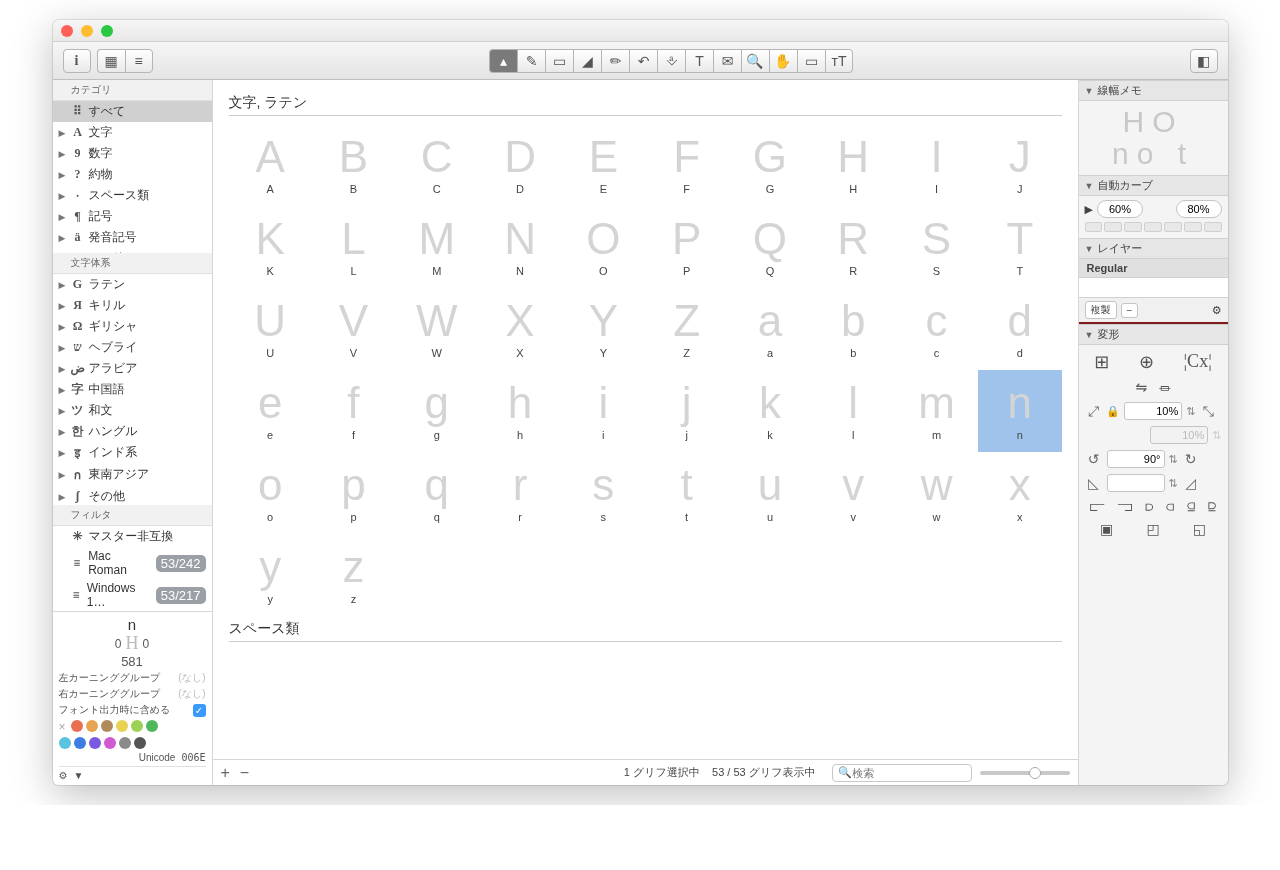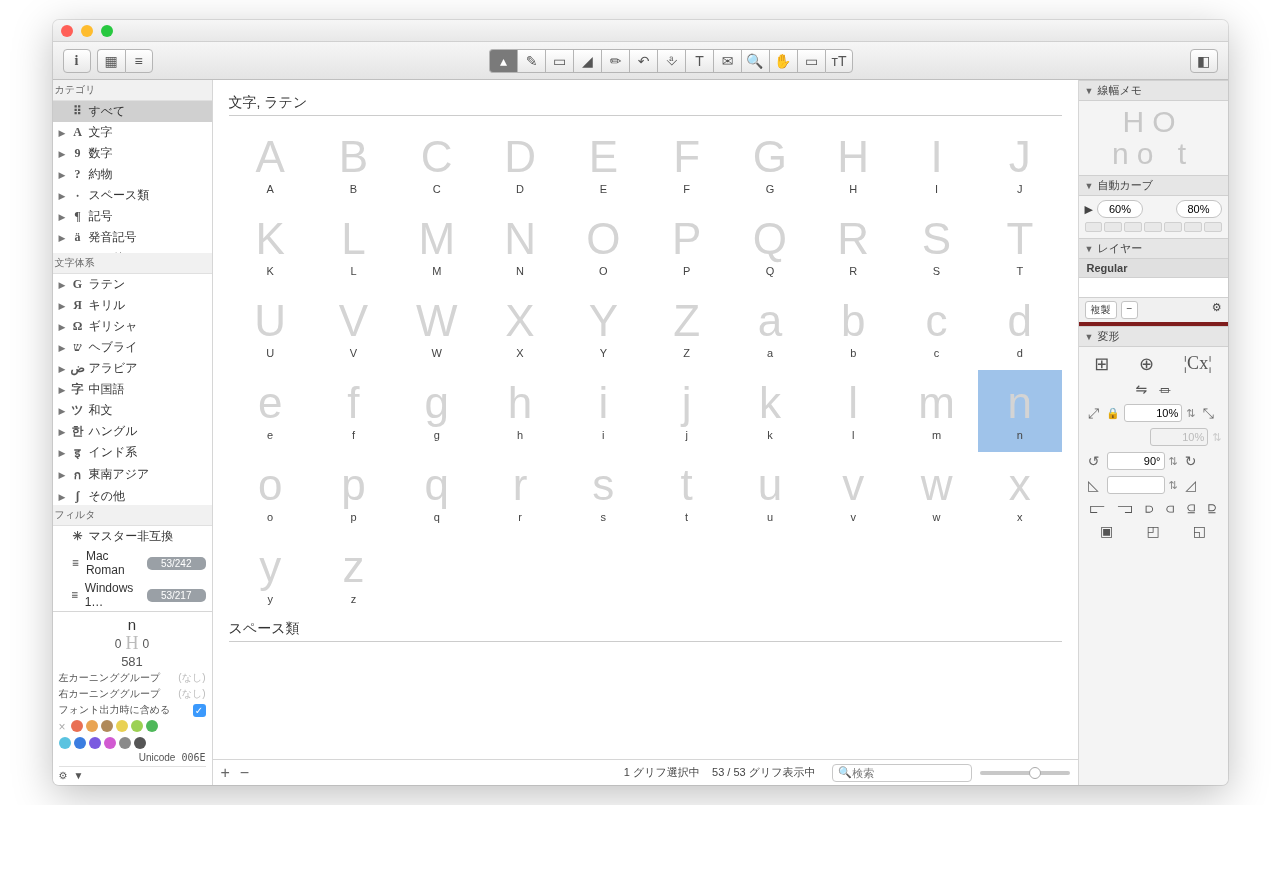--- a/index.html
+++ b/index.html
@@ -31,27 +31,27 @@
 .tool-seg button:first-child { border-radius: 4px 0 0 4px; }
 .tool-seg button:last-child { border-radius: 0 4px 4px 0; border-right-width:1px;}
 .tool-seg button.active { background: #7a7a7a; color: #fff; }
 .toolbar .spacer { flex: 1; }
 
 
 .body { flex: 1; display: flex; min-height: 0; }
 
 
 .sidebar { width: 160px; background: #fff; border-right: 1px solid #d6d6d6; display: flex; flex-direction: column; }
-.sb-header { font-size: 10px; color: #666; padding: 3px 2px; background: #f1f1f1; border-bottom:1px solid #e0e0e0; }
+.sb-header { font-size: 10px; color: #666; padding: 3px 18px; background: #f1f1f1; border-bottom:1px solid #e0e0e0; }
 .sb-list { overflow-y: auto; }
 .sb-item { display: flex; align-items: center; gap: 4px; padding: 2px 6px; font-size: 12px; color: #333; cursor: pointer; }
 .sb-item.selected { background: #d0d0d0; }
 .sb-tri { width: 8px; font-size: 9px; color: #777; }
 .sb-ico { width: 14px; text-align: center; color: #555; font-family: Georgia, serif; font-weight:bold; font-size:12px;}
-.sb-badge { margin-left: auto; background: #9aa0a6; color: #fff; border-radius: 5px; font-size: 10px; padding: 1px 14px; }
+.sb-badge { margin-left: auto; background: #9aa0a6; color: #fff; border-radius: 5px; font-size: 13px; padding: 1px 5px; }
 
 
 .info-panel { border-top: 1px solid #d6d6d6; padding: 4px 6px; font-size: 10px; color: #555; }
 .info-panel .row { display:flex; justify-content:space-between; align-items:center; margin:2px 0;}
 .glyph-big { text-align:center; font-size: 15px; color:#333; }
 .metrics { display:flex; justify-content:center; gap:4px; align-items:center; font-size:12px;}
 .metrics .mid { font-family:Georgia; font-size:18px; color:#bbb;}
 .kerning-none { color:#bbb; }
 .color-row { display:flex; gap:3px; margin:3px 0;}
 .color-swatch { width:12px; height:12px; border-radius:50%; }
@@ -83,21 +83,21 @@
 .rp-head .tri { font-size:9px; color:#666;}
 .rp-body { padding:6px; }
 .stroke-preview { display:flex; flex-direction:column; align-items:center; gap:2px; color:#c8c8c8; font-family:Georgia; }
 .stroke-preview .big { font-size:30px; letter-spacing:8px; line-height:1;}
 .curve-row { display:flex; align-items:center; gap:4px; padding:4px 6px;}
 .curve-row input { width:46px; height:18px; font-size:11px; text-align:center; border:1px solid #c4c4c4; border-radius:9px;}
 .curve-blocks { display:flex; gap:2px; padding:0 6px 6px;}
 .curve-blocks span { flex:1; height:10px; background:#e8e8e8; border:1px solid #d0d0d0; border-radius:2px;}
 .layer-row { padding:3px 8px; background:#e0e0e0; font-weight:bold; border-bottom:1px solid #d0d0d0;}
 .layer-blank { flex:0 0 20px; background:#fff; border-bottom:1px solid #d0d0d0;}
-.layer-tools { display:flex; gap:4px; padding:3px 6px; border-bottom:4px solid #7f1d1d; background:#f0f0f0;}
+.layer-tools { display:flex; align-items:center; gap:4px; padding:3px 6px; border-bottom:2px solid #7f1d1d; background:#f0f0f0;}
 .layer-tools .gear { margin-left:auto;}
 .mini-btn { border:1px solid #c4c4c4; background:#fff; border-radius:3px; padding:1px 5px; font-size:10px; cursor:pointer;}
 
 .transform-body { padding:6px; display:flex; flex-direction:column; gap:6px;}
 .tf-icons { display:flex; gap:10px; font-size:18px; color:#555; justify-content:space-around;}
 .tf-icons2 { display:flex; gap:12px; font-size:14px; color:#555; justify-content:center;}
 .tf-input-row { display:flex; align-items:center; gap:4px;}
 .tf-input-row input { width:58px; height:18px; font-size:11px; text-align:right; border:1px solid #c4c4c4; border-radius:3px; padding-right:3px;}
 .tf-input-row .lock { color:#888; font-size:11px;}
 .tf-input-row .ico { width:18px; text-align:center; color:#666; font-size:14px;}

